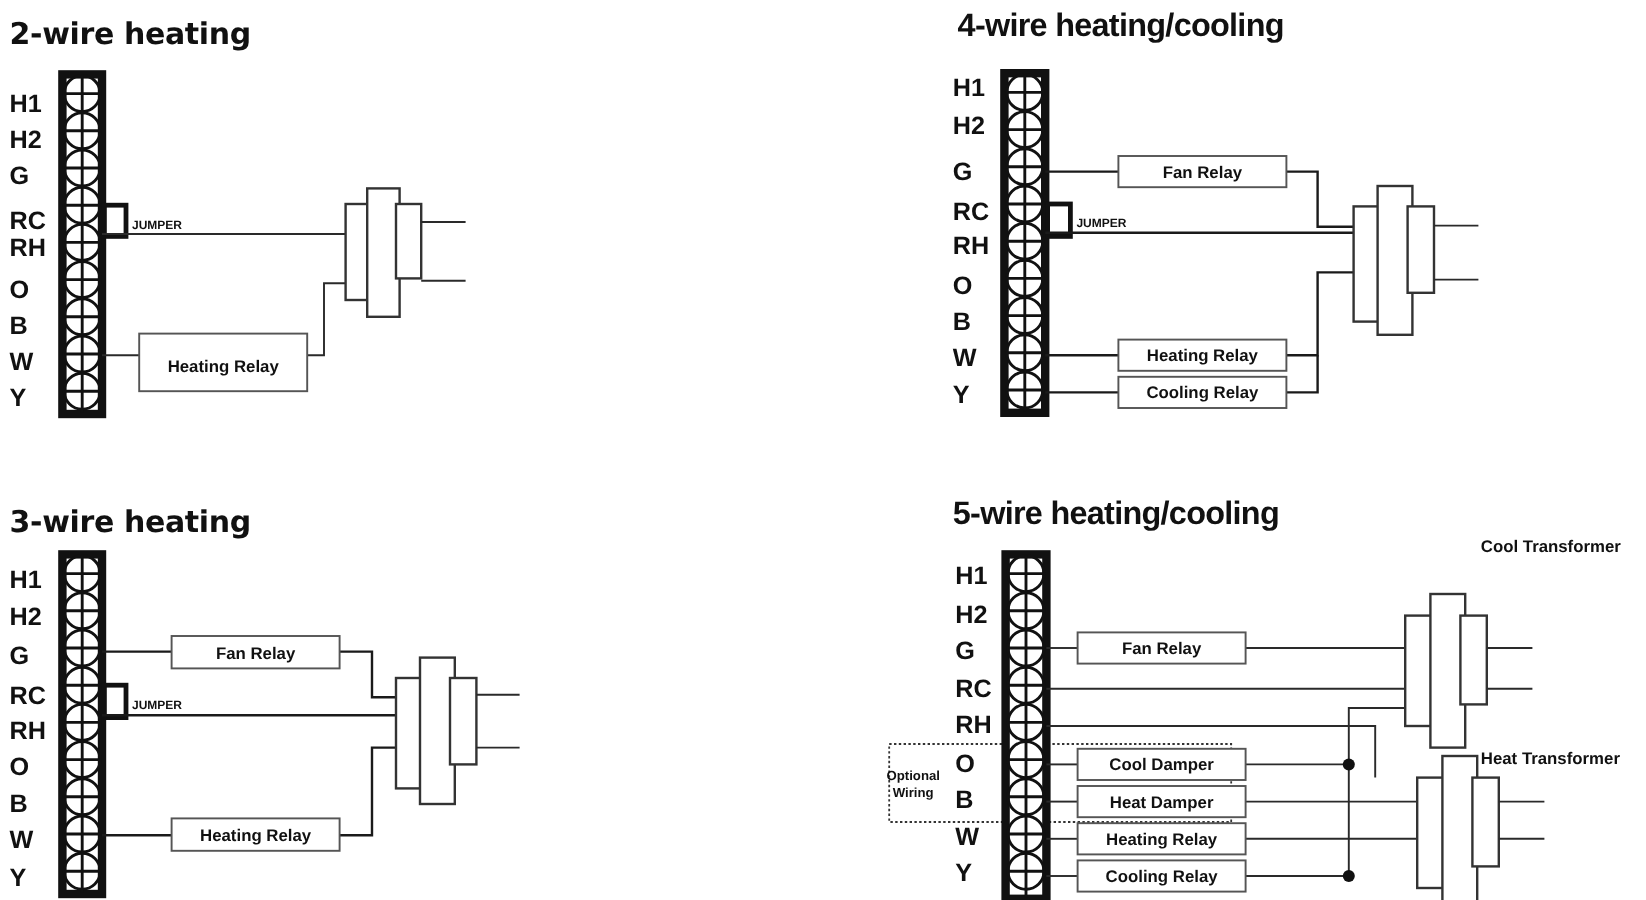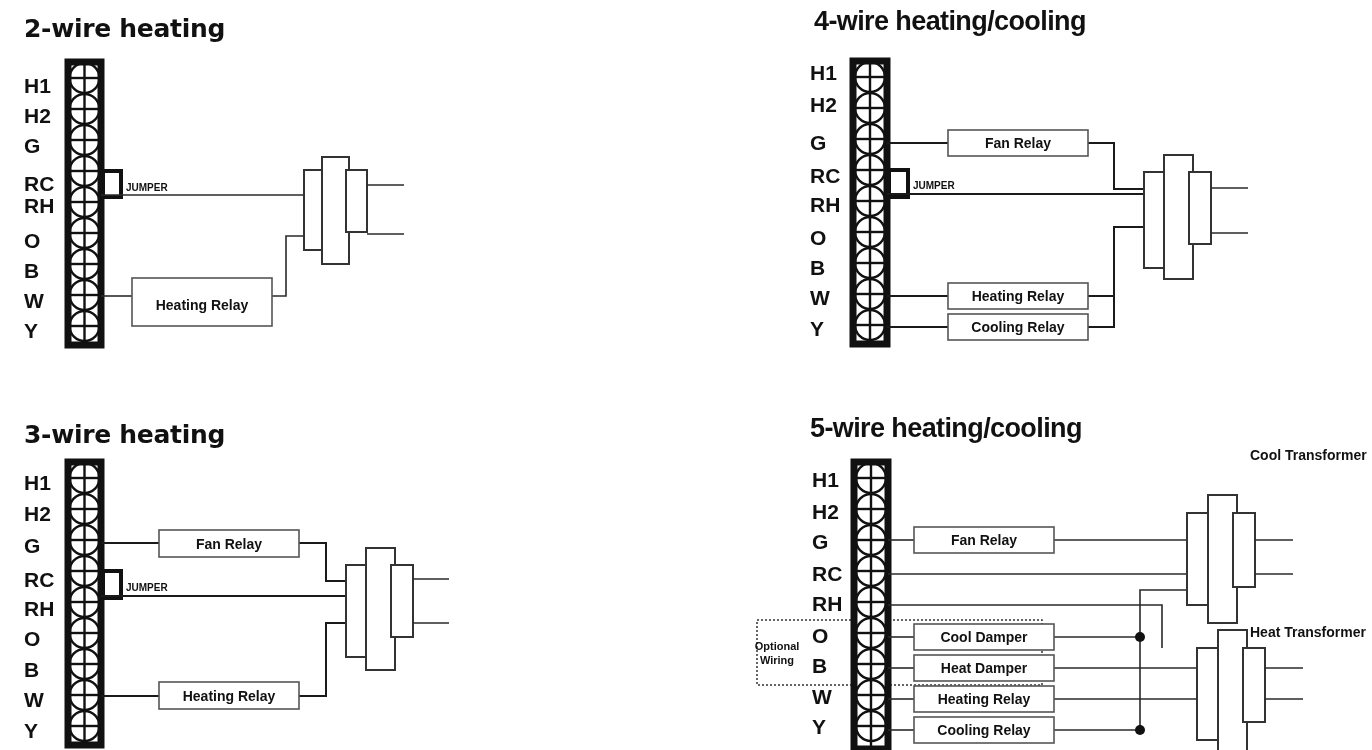--- a/index.html
+++ b/index.html
@@ -4,21 +4,21 @@
 <title>Thermostat Wiring Diagrams</title>
 <style>
   html,body{margin:0;padding:0;background:#ffffff;}
   body{
     width:1372px;height:750px;
     font-family:"Liberation Sans", sans-serif;
     color:#111111;
     overflow:hidden;
     position:relative;
   }
-  #stage{position:absolute;left:16px;top:0;width:1164px;height:750px;}
+  #stage{position:absolute;left:0;top:0;width:1164px;height:750px;}
   svg.diagram{position:absolute;overflow:visible;}
 
   
   .title-left{
     font-family:"DejaVu Sans", sans-serif;
     font-weight:bold;
     font-size:25px;
     letter-spacing:-0.3px;
     fill:#111111;
   }

